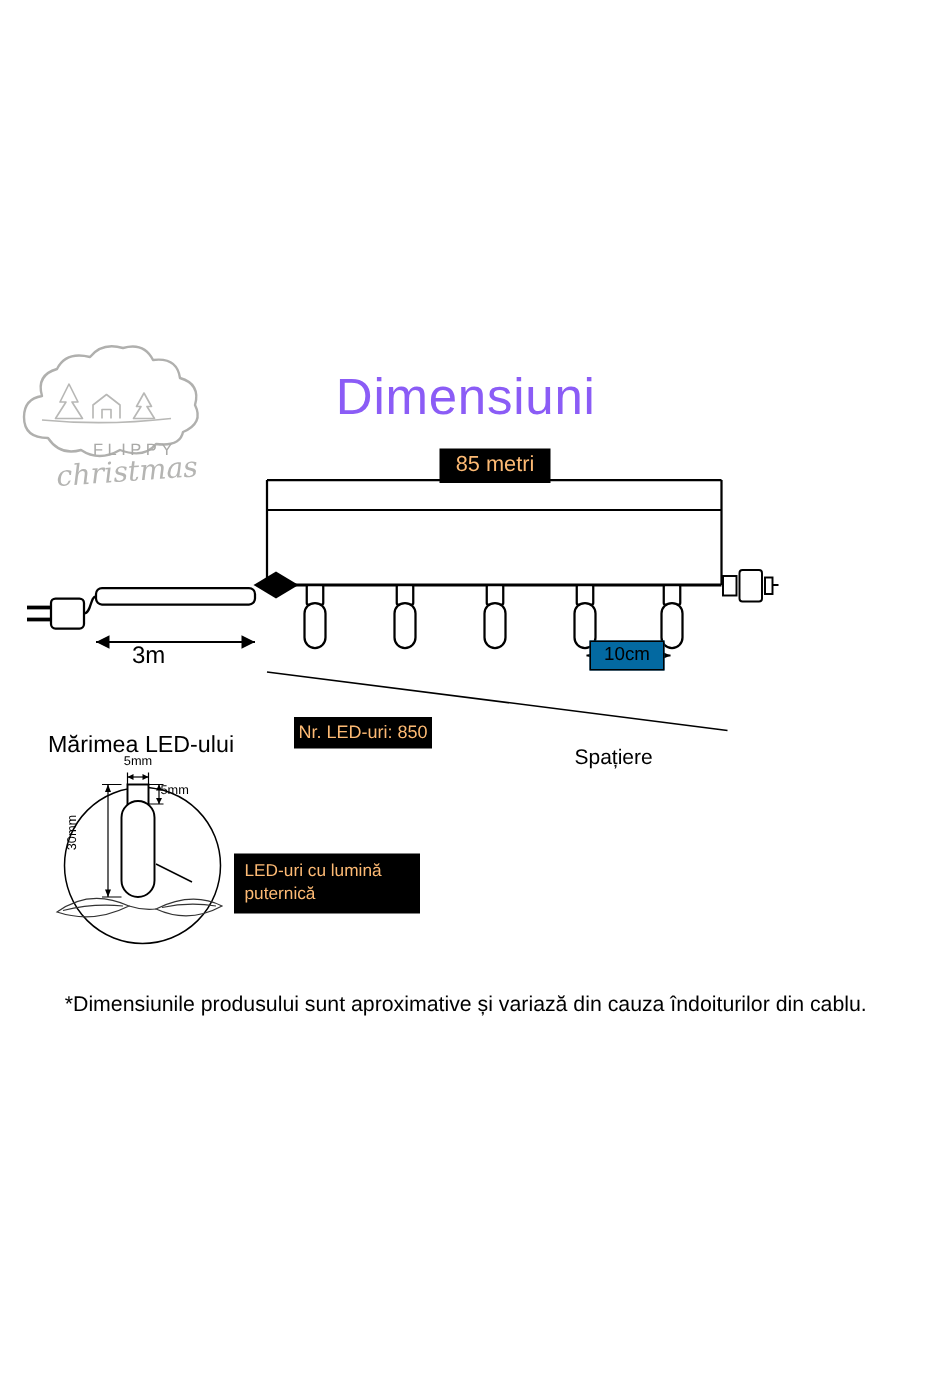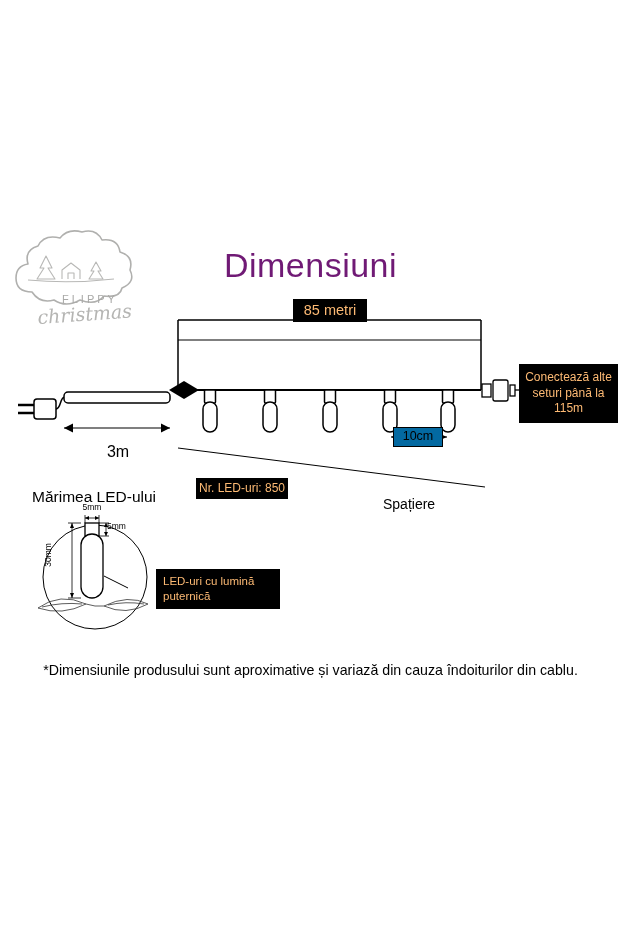--- a/index.html
+++ b/index.html
@@ -1,27 +1,27 @@
 <!DOCTYPE html>
 <html><head>
 <meta charset="utf-8">
 <style>
   html,body{margin:0;padding:0;background:#ffffff;}
   body{font-family:"Liberation Sans","DejaVu Sans",sans-serif;color:#000;}
   .canvas{position:relative;width:621px;height:931px;background:#ffffff;margin:0 auto;overflow:hidden;}
   .abs{position:absolute;}
-  .title{left:0;right:0;top:246px;text-align:center;font-size:34px;letter-spacing:.5px;color:#701a75;}
+  .title{left:0;right:0;top:246px;text-align:center;font-size:34px;letter-spacing:.5px;color:#8b5cf6;}
   .blk{background:#000;color:#fdba74;text-align:center;}
   .lbl-85{left:293px;top:299px;width:74px;height:23px;line-height:23px;font-size:14.5px;}
   .lbl-sections{left:263px;top:330px;width:142px;height:20px;line-height:20px;font-size:12.5px;}
   .lbl-connector{left:519px;top:364px;width:91px;padding:6px 4px;font-size:12px;line-height:1.3;}
   .lbl-ledcount{left:196px;top:478px;width:92px;height:21px;line-height:21px;font-size:12px;}
   .lbl-note{left:128px;top:569px;width:110px;padding:5px 7px;font-size:11.5px;line-height:1.3;text-align:left;margin-left:28px;}
   .box-10cm{left:393px;top:427px;width:50px;height:20px;line-height:17px;background:#0369a1;border:1.5px solid #000;font-size:12.5px;text-align:center;box-sizing:border-box;}
-  .txt-3m{left:88px;top:443px;width:60px;text-align:center;font-size:16px;}
+  .txt-3m{left:88px;top:429px;width:60px;text-align:left;font-size:16px;}
   .txt-spatiere{left:383px;top:452px;width:76px;text-align:left;font-size:14px;margin-top:44px;}
   .txt-heading{left:32px;top:488px;font-size:15.5px;}
   .txt-foot{left:0;right:0;top:662px;text-align:center;font-size:14.2px;}
   .dim{font-size:8.5px;}
   .dim-capw{left:69px;top:502px;width:46px;text-align:center;}
   .dim-caph{left:107px;top:521px;}
   .dim-total{left:36px;top:550px;transform:rotate(-90deg);transform-origin:center;}
 </style>
 </head>
 <body>
@@ -114,21 +114,20 @@
 
     <g stroke="#000" stroke-width="1.3" fill="#ffffff">
       <rect x="482" y="94" width="9" height="13"></rect>
       <rect x="493" y="90" width="15" height="21" rx="2"></rect>
       <rect x="510" y="95" width="5" height="11"></rect>
       <path d="M515 100 H519"></path>
     </g>
   </svg>
 
   <div class="abs blk lbl-85">85 metri</div>
-  <div class="abs blk lbl-connector">Conectează alte seturi până la 115m</div>
   <div class="abs box-10cm">10cm</div>
   <div class="abs txt-spatiere">Spațiere</div>
   <div class="abs txt-3m">3m</div>
   <div class="abs blk lbl-ledcount">Nr. LED-uri: 850</div>
 
   <div class="abs txt-heading">Mărimea LED-ului</div>
 
   <svg class="abs" style="left:20px;top:500px" width="270" height="160" viewBox="0 0 270 160">
     <g>
       <circle cx="75" cy="77" r="52" fill="none" stroke="#000" stroke-width="1"></circle>

